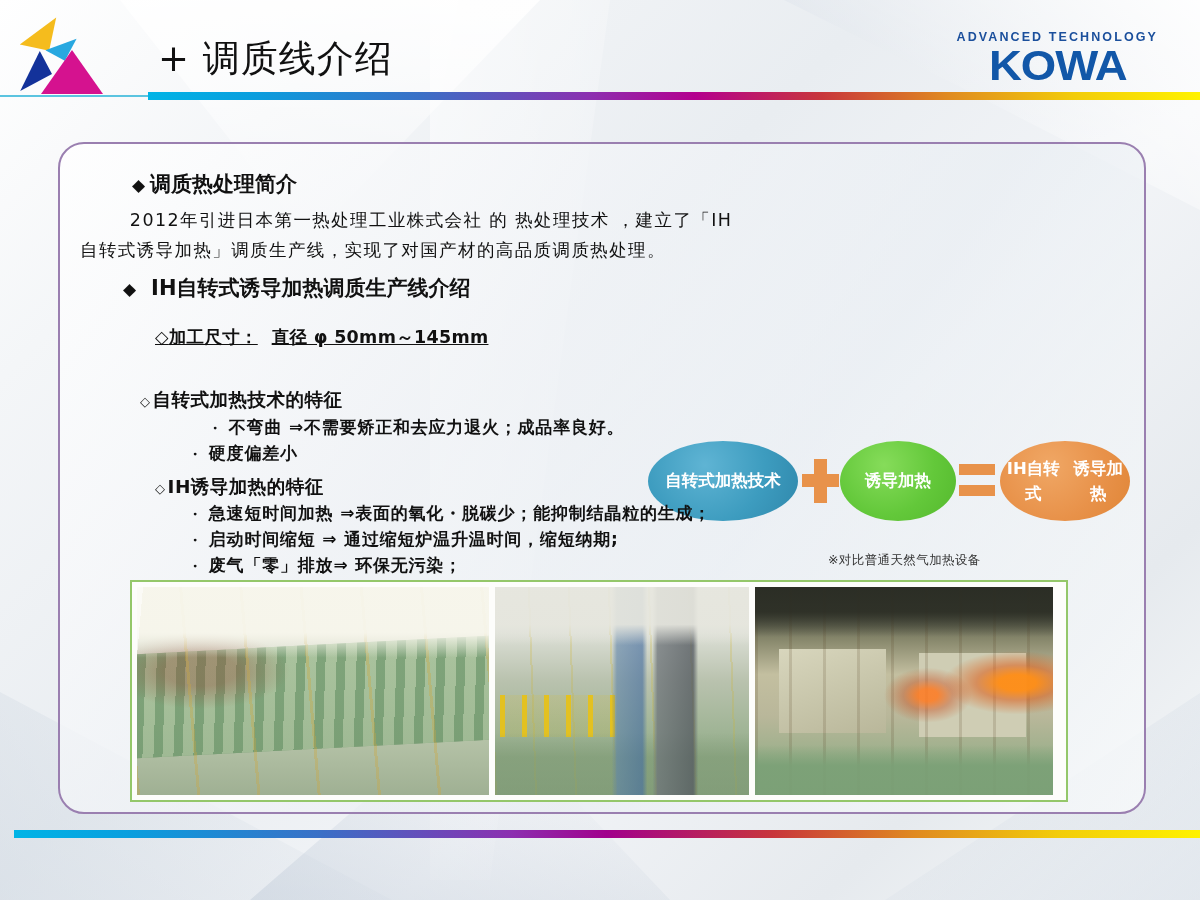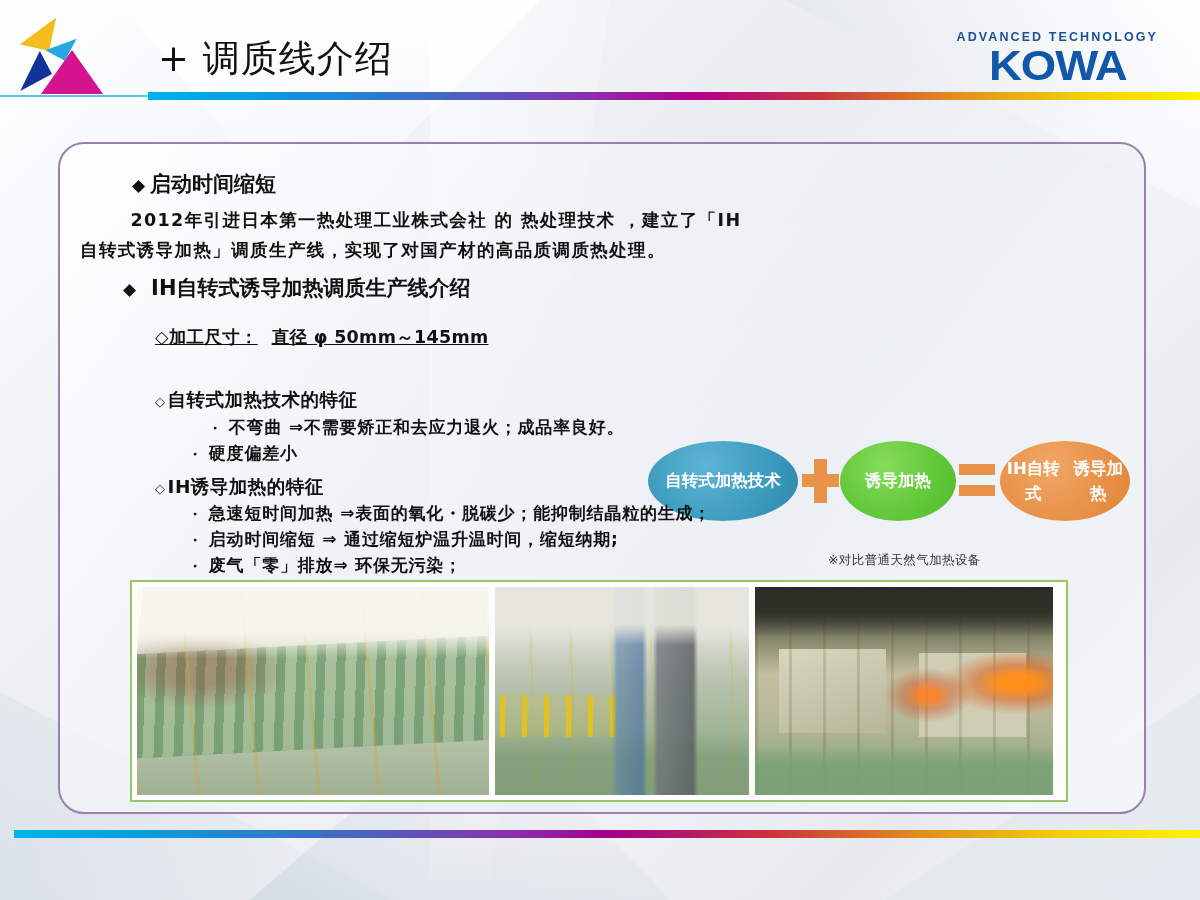--- a/index.html
+++ b/index.html
@@ -150,21 +150,20 @@
   }
   .h-bullet .mark { color: #111; margin-right: 5px; font-size: 17px; }
 
   .para {
     position: absolute;
     font-size: 17.5px;
     color: #111;
     letter-spacing: 1.4px;
     line-height: 1.62;
     white-space: pre;
-    font-weight: bold;
   }
 
   .sub-head {
     position: absolute;
     font-size: 18.5px;
     font-weight: 700;
     color: #111;
     white-space: nowrap;
     letter-spacing: 0.5px;
   }
@@ -354,21 +353,21 @@
   </div>
 
   <div class="header-rule"></div>
   <div class="header-bar"></div>
 </div>
 
 <div class="panel">
   <div class="content">
 
     <div class="h-bullet cn" style="left:72px; top:26px;">
-      <span class="mark">◆</span><span>启动时间缩短</span>
+      <span class="mark">◆</span><span>调质热处理简介</span>
     </div>
 
     <div class="para cn" style="left:44px; top:62px;">　 2012年引进日本第一热处理工业株式会社 的 热处理技术 ，建立了「IH</div>
     <div class="para cn" style="left:20px; top:92px;">自转式诱导加热」调质生产线，实现了对国产材的高品质调质热处理。</div>
 
     <div class="h-bullet cn" style="left:63px; top:130px;">
       <span class="mark">◆</span><span style="margin-left:10px">IH自转式诱导加热调质生产线介绍</span>
     </div>
 
     <div class="spec cn" style="left:95px; top:181px;">
@@ -388,21 +387,21 @@
       <div class="op-eq">
           <span class="a"></span>
           <span class="b"></span>
         </div>
       <div class="oval oval-orange">
         <span>IH自转式</span>
         <span>诱导加热</span>
       </div>
     </div>
 
-    <div class="sub-head cn" style="left:95px; top:243px;">
+    <div class="sub-head cn" style="left:80px; top:243px;">
       <span class="dia">◇</span><span>自转式加热技术的特征</span>
     </div>
     <div class="line bold cn" style="left:148px; top:272px;">
       <span class="dot">・</span><span>不弯曲 ⇒不需要矫正和去应力退火；成品率良好。</span>
     </div>
     <div class="line bold cn" style="left:128px; top:298px;">
       <span class="dot">・</span><span>硬度偏差小</span>
     </div>
 
     <div class="sub-head cn" style="left:95px; top:330px;">

